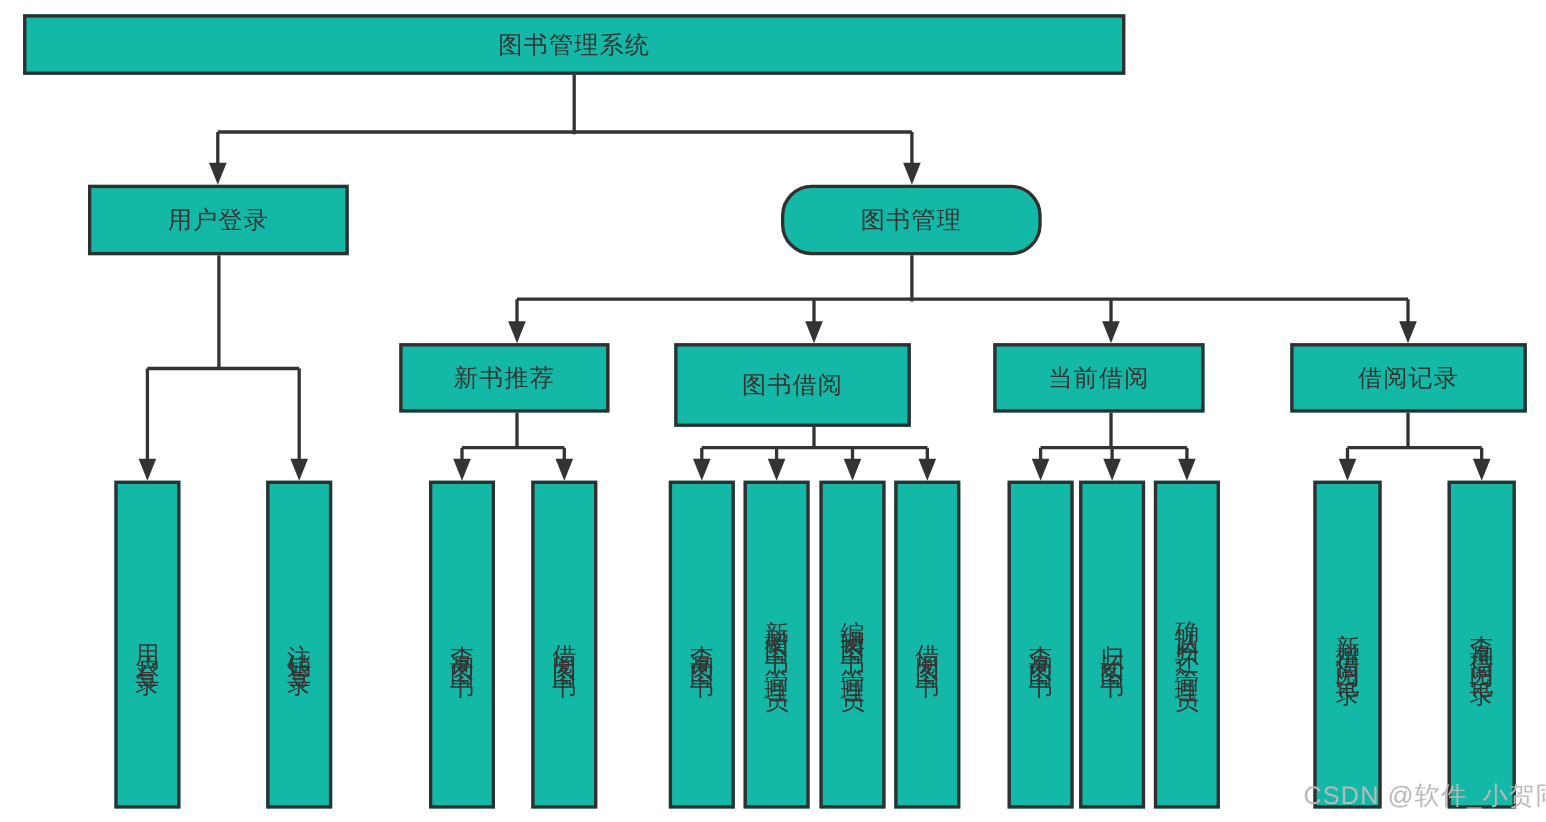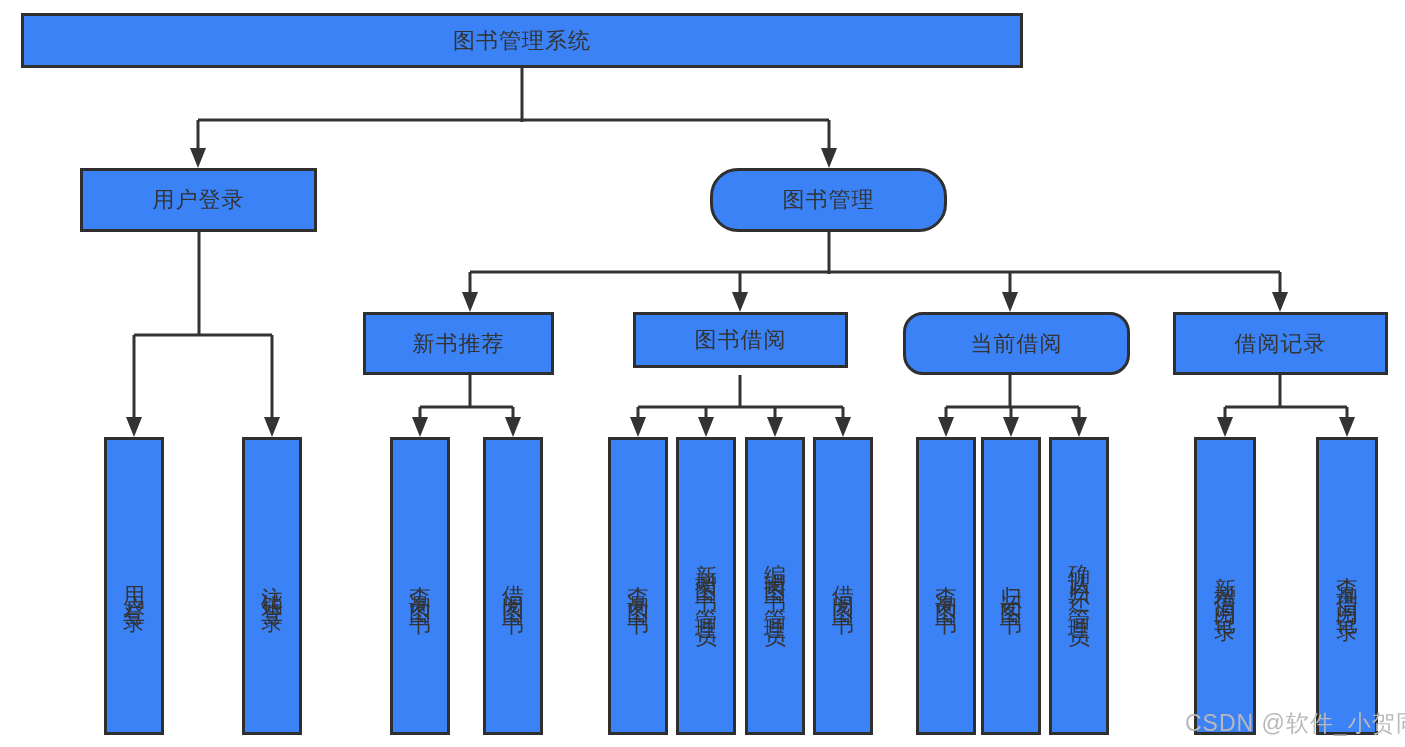--- a/index.html
+++ b/index.html
@@ -8,21 +8,21 @@
     width:1405px;height:747px;
     background:#ffffff;
     font-family:"Liberation Sans", sans-serif;
     overflow:hidden;
   }
   #connectors{position:absolute;left:0;top:0;z-index:1;}
   .box{
     position:absolute;
     box-sizing:border-box;
     border:3px solid #2f2f2f;
-    background:#3b82f6;
+    background:#14b8a6;
     display:flex;
     align-items:center;
     justify-content:center;
     color:#333333;
     z-index:2;
   }
   .hbox{font-size:22px;letter-spacing:1px;}
   .vbox span{
     writing-mode:vertical-rl;
     text-orientation:mixed;
@@ -30,22 +30,22 @@
     letter-spacing:9px;
     line-height:1;
   }
   
   .n-root{left:21px;top:13px;width:1002px;height:55px;}
   
   .n-login{left:80px;top:168px;width:237px;height:64px;}
   .n-mgmt{left:710px;top:168px;width:237px;height:64px;border-radius:28px;}
   
   .n-newbook{left:363px;top:312px;width:191px;height:63px;}
-  .n-borrow{left:633px;top:312px;width:215px;height:56px;}
-  .n-current{left:903px;top:312px;width:227px;height:63px;border-radius:20px;}
+  .n-borrow{left:613px;top:312px;width:215px;height:76px;}
+  .n-current{left:903px;top:312px;width:192px;height:63px;}
   .n-records{left:1173px;top:312px;width:215px;height:63px;}
   
   .v{top:437px;width:60px;height:298px;}
   .n-l1a{left:104px;} .n-l1b{left:242px;}
   .n-g2a{left:390px;} .n-g2b{left:483px;}
   .n-g3a{left:608px;} .n-g3b{left:676px;} .n-g3c{left:745px;} .n-g3d{left:813px;}
   .n-g4a{left:916px;} .n-g4b{left:981px;} .n-g4c{left:1049px;}
   .n-g5a{left:1194px;width:62px;} .n-g5b{left:1316px;width:62px;}
   #watermark{
     position:absolute;

